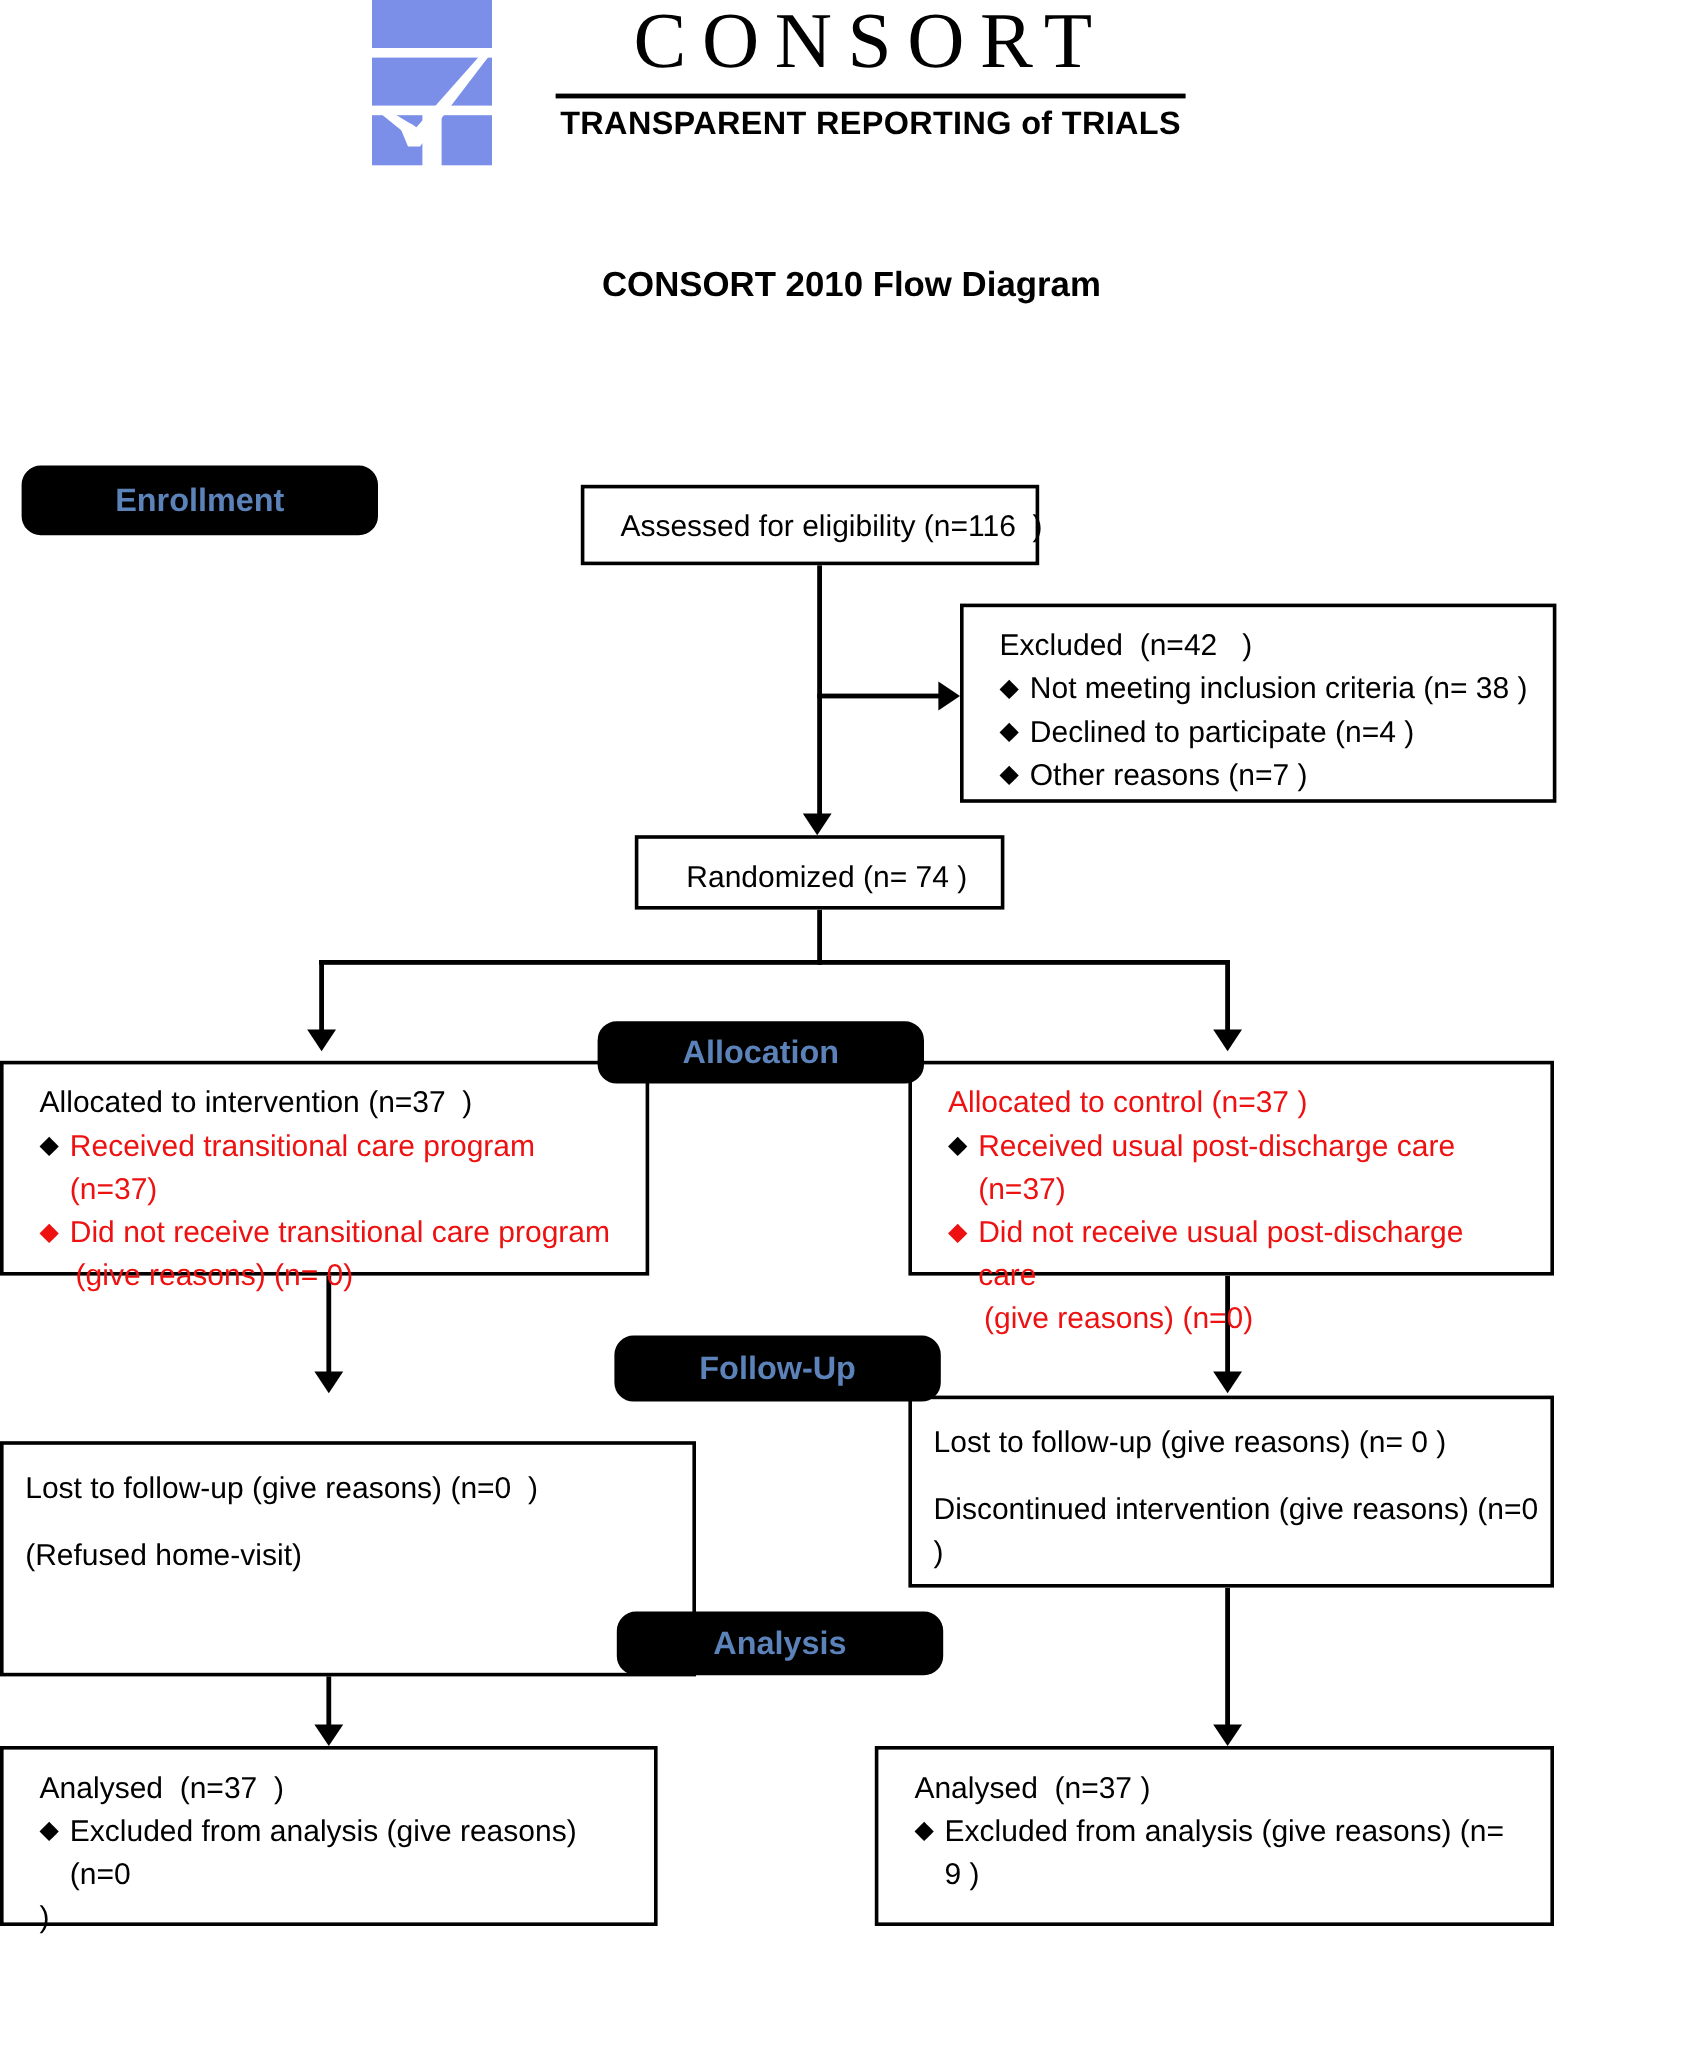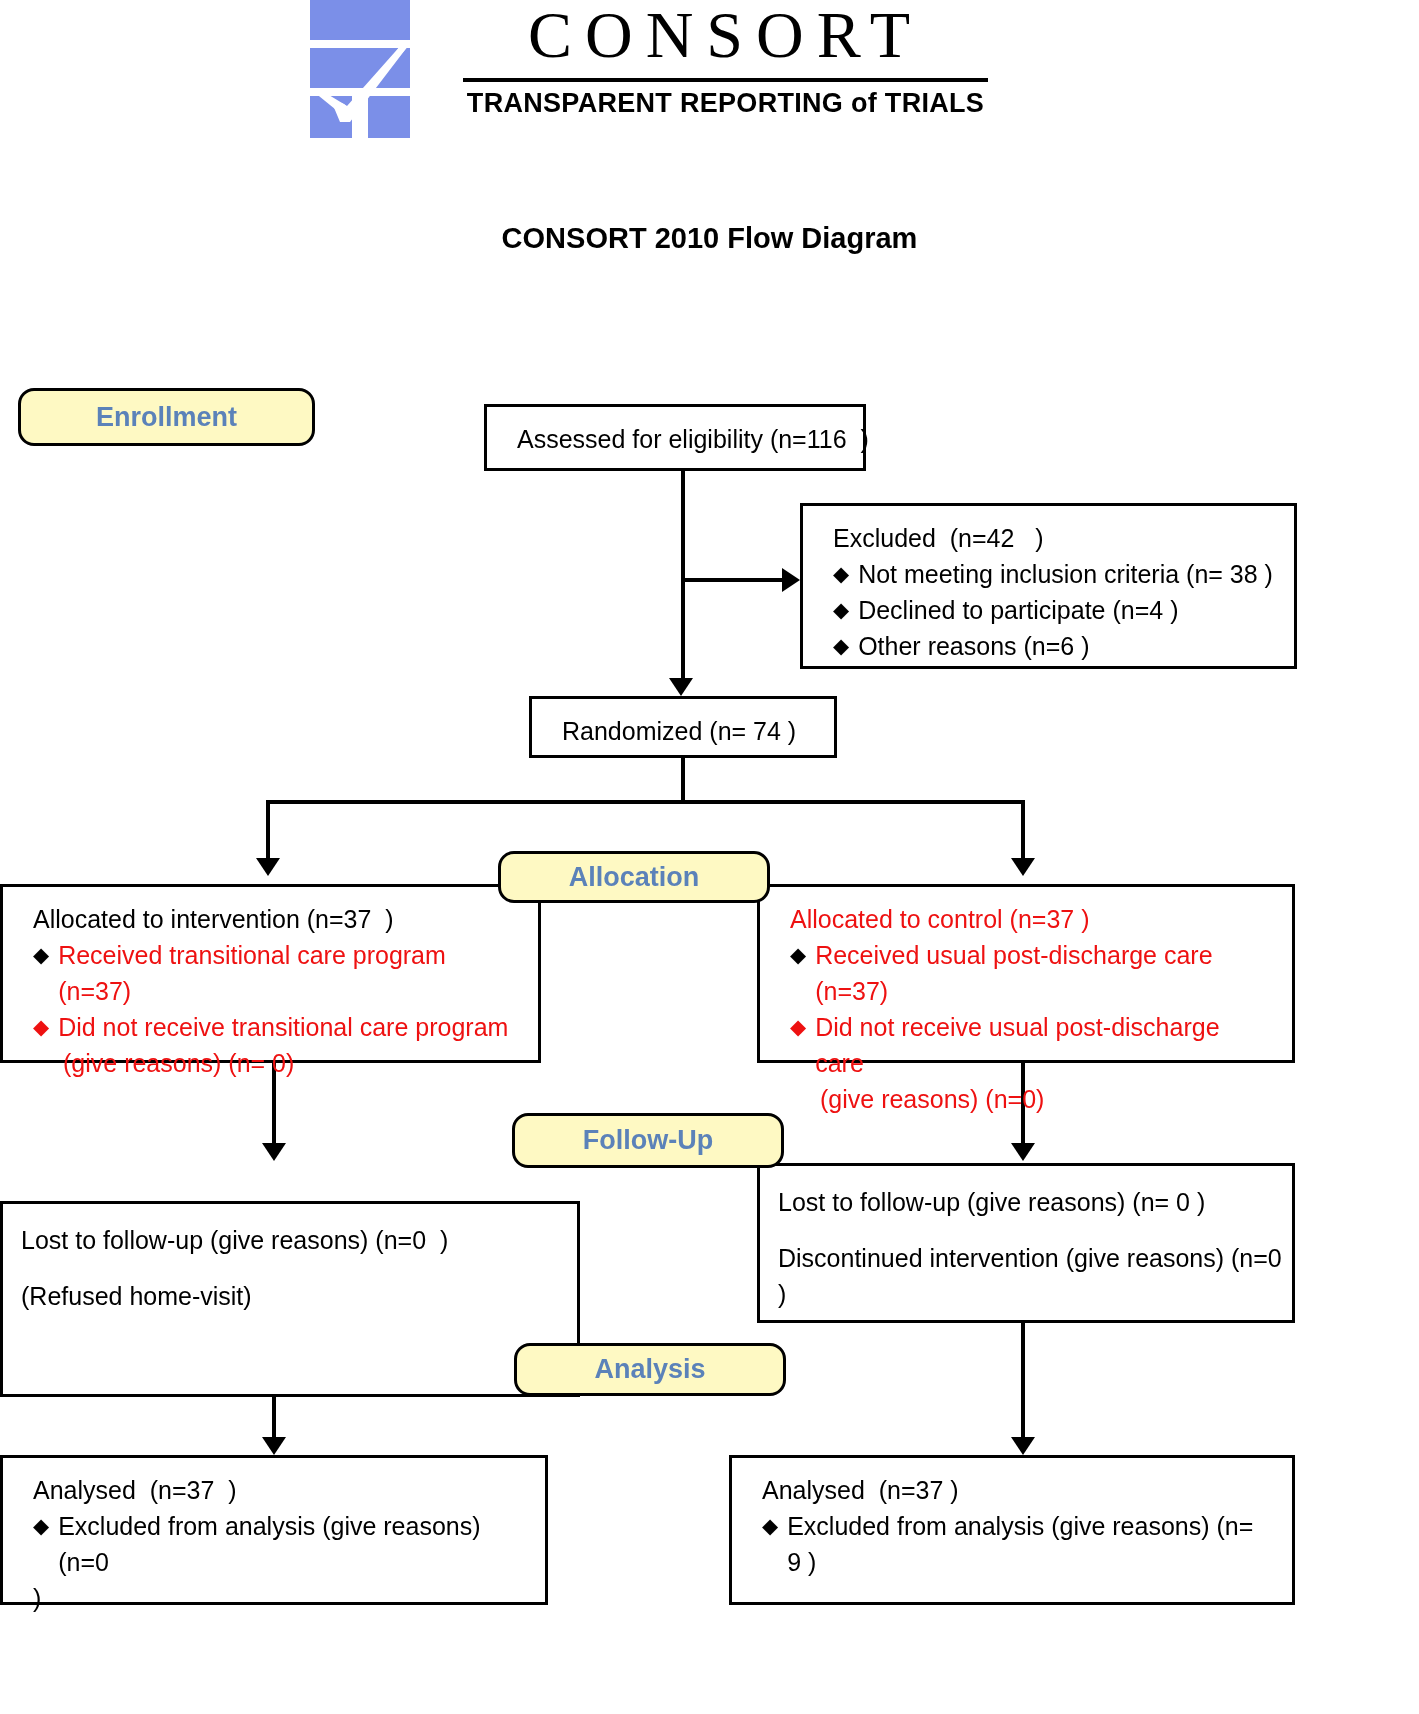--- a/index.html
+++ b/index.html
@@ -83,21 +83,21 @@
     width: 1419px;
     text-align: center;
     font-size: 29px;
     font-weight: bold;
     color: #000;
   }
 
   
   .stage-pill {
     position: absolute;
-    background: #fef9c3;
+    background: #000000;
     border: 3px solid #000;
     border-radius: 16px;
     box-sizing: border-box;
     color: #5b82b9;
     font-size: 27px;
     font-weight: bold;
     display: flex;
     align-items: center;
     justify-content: center;
     z-index: 5;
@@ -210,25 +210,25 @@
     <div class="bullet-row">
       <span class="bullet-glyph">◆</span>
       <span class="bullet-text blk">Not meeting inclusion criteria (n= 38 )</span>
     </div>
     <div class="bullet-row">
       <span class="bullet-glyph">◆</span>
       <span class="bullet-text blk">Declined to participate (n=4  )</span>
     </div>
     <div class="bullet-row">
       <span class="bullet-glyph">◆</span>
-      <span class="bullet-text blk">Other reasons (n=6 )</span>
-    </div>
-  </div>
-
-  <div class="fbox pad" style="left:529px; top:696px; width:308px; height:62px;">
+      <span class="bullet-text blk">Other reasons (n=7 )</span>
+    </div>
+  </div>
+
+  <div class="fbox pad" style="left:529px; top:696px; width:308px; height:62px;text-align:center;">
     <div class="line blk">Randomized (n= 74 )</div>
   </div>
 
   <div class="vline" style="left:681px; top:758px; width:4px; height:46px;"></div>
   <div class="hline" style="left:266px; top:800px; width:759px; height:4px;"></div>
   <div class="vline" style="left:266px; top:800px; width:4px; height:63px;"></div>
   <div class="arrow-down" style="left:256px; top:858px;"></div>
   <div class="vline" style="left:1021px; top:800px; width:4px; height:63px;"></div>
   <div class="arrow-down" style="left:1011px; top:858px;"></div>
 

